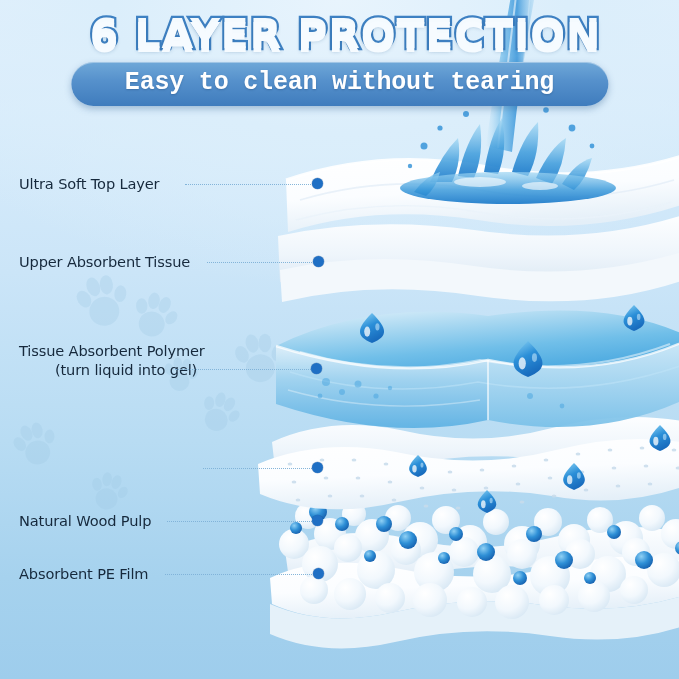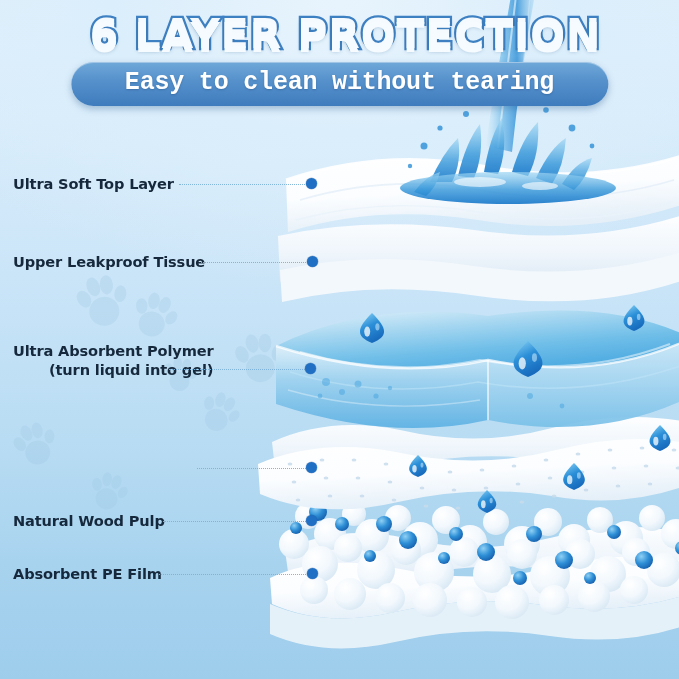--- a/index.html
+++ b/index.html
@@ -56,21 +56,21 @@
   }
 
   
   .stream{position:absolute;z-index:12;pointer-events:none;}
 
   
   .stack{position:absolute;left:230px;top:120px;width:470px;height:540px;z-index:10;}
   .stack svg{display:block;overflow:visible;}
 
   
-  .labels{position:absolute;left:1px;top:0;width:564px;height:679px;z-index:40;pointer-events:none;font-weight:bold;}
+  .labels{position:absolute;left:7px;top:0;width:564px;height:679px;z-index:40;pointer-events:none;}
   .label{
     position:absolute;
     color:#16293c;
     font-family:"DejaVu Sans", sans-serif;
     font-size:14.6px;
     letter-spacing:-.15px;
     line-height:19px;
     white-space:nowrap;
     pointer-events:auto;
   }
@@ -468,24 +468,24 @@
       <span class="main-title">6 LAYER PROTECTION</span>
       <span class="main-title-inner">6 LAYER PROTECTION</span>
     </span>
   </div>
   <div class="pill">Easy to clean without tearing</div>
 
   <div class="labels" id="label-layer">
       <div class="label" style="left: 12px; top: 174px;"><span>Ultra Soft Top Layer</span></div>
       <div class="leader" style="left: 178px; top: 184px; width: 128px;"></div>
       <div class="dot" style="left: 305px; top: 178px; background: rgb(31, 111, 196);"></div>
-      <div class="label" style="left: 12px; top: 252px;"><span>Upper Leakproof Tissue</span></div>
+      <div class="label" style="left: 12px; top: 252px;"><span>Upper Absorbent Tissue</span></div>
       <div class="leader" style="left: 200px; top: 262px; width: 107px;"></div>
       <div class="dot" style="left: 306px; top: 256px; background: rgb(31, 111, 196);"></div>
-      <div class="label" style="left: 12px; top: 341px;"><span>Ultra Absorbent Polymer</span><span class="l2">(turn liquid into gel)</span></div>
+      <div class="label" style="left: 12px; top: 341px;"><span>Tissue Absorbent Polymer</span><span class="l2">(turn liquid into gel)</span></div>
       <div class="leader" style="left: 168px; top: 369px; width: 138px;"></div>
       <div class="dot" style="left: 304px; top: 363px; background: rgb(31, 111, 196);"></div>
       <div class="leader" style="left: 196px; top: 468px; width: 111px;"></div>
       <div class="dot" style="left: 305px; top: 462px; background: rgb(31, 111, 196);"></div>
       <div class="label" style="left: 12px; top: 511px;"><span>Natural Wood Pulp</span></div>
       <div class="leader" style="left: 160px; top: 521px; width: 147px;"></div>
       <div class="dot" style="left: 305px; top: 515px; background: rgb(31, 111, 196);"></div>
       <div class="label" style="left: 12px; top: 564px;"><span>Absorbent PE Film</span></div>
       <div class="leader" style="left: 158px; top: 574px; width: 149px;"></div>
       <div class="dot" style="left: 306px; top: 568px; background: rgb(31, 111, 196);"></div>

